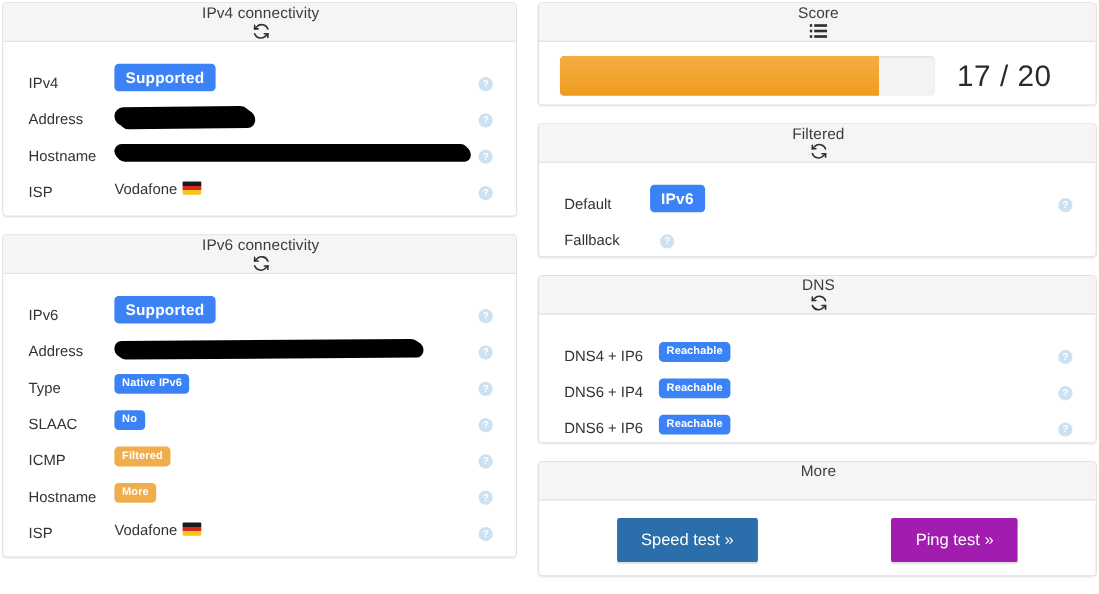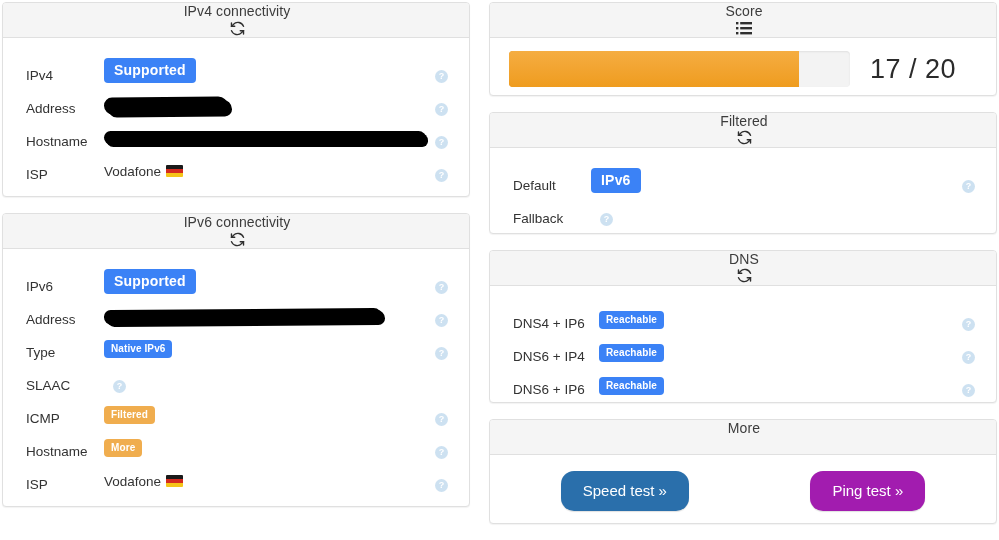--- a/index.html
+++ b/index.html
@@ -217,21 +217,21 @@
 
   
   .more-body {
     display: flex;
     justify-content: space-around;
     align-items: center;
     padding: 16px 10px 18px 10px;
   }
   .btn {
     border: none;
-    border-radius: 13px;
+    border-radius: 2px;
     color: #ffffff;
     font-size: 15px;
     font-family: "Liberation Sans", sans-serif;
     padding: 11px 22px 12px 22px;
     cursor: pointer;
     white-space: nowrap;
     box-shadow: 0 1px 1px rgba(0,0,0,.12);
   }
   .btn-primary { background: #2a6fab; }
   .btn-info    { background: #a21caf; }
@@ -342,20 +342,23 @@
           <div class="row-val">
             <span class="badge green sm">Native IPv6</span>
           </div>
           <div class="row-help">
             <span class="qmark">?</span>
           </div>
         </div>
 
         <div class="row">
           <div class="row-label">SLAAC</div>
+          <div class="row-val">
+            <span class="badge green sm">No</span>
+          </div>
           <div class="row-help">
             <span class="qmark">?</span>
           </div>
         </div>
 
         <div class="row">
           <div class="row-label">ICMP</div>
           <div class="row-val">
             <span class="badge orange sm">Filtered</span>
           </div>

